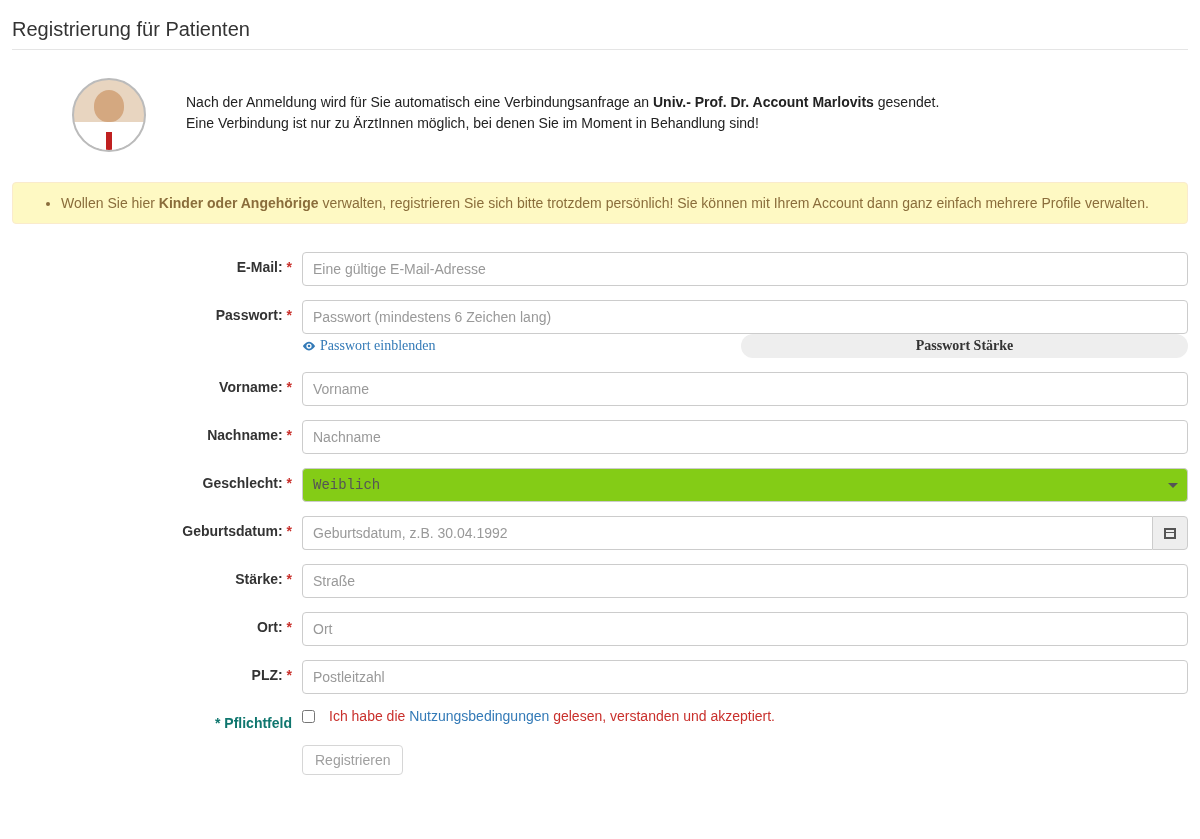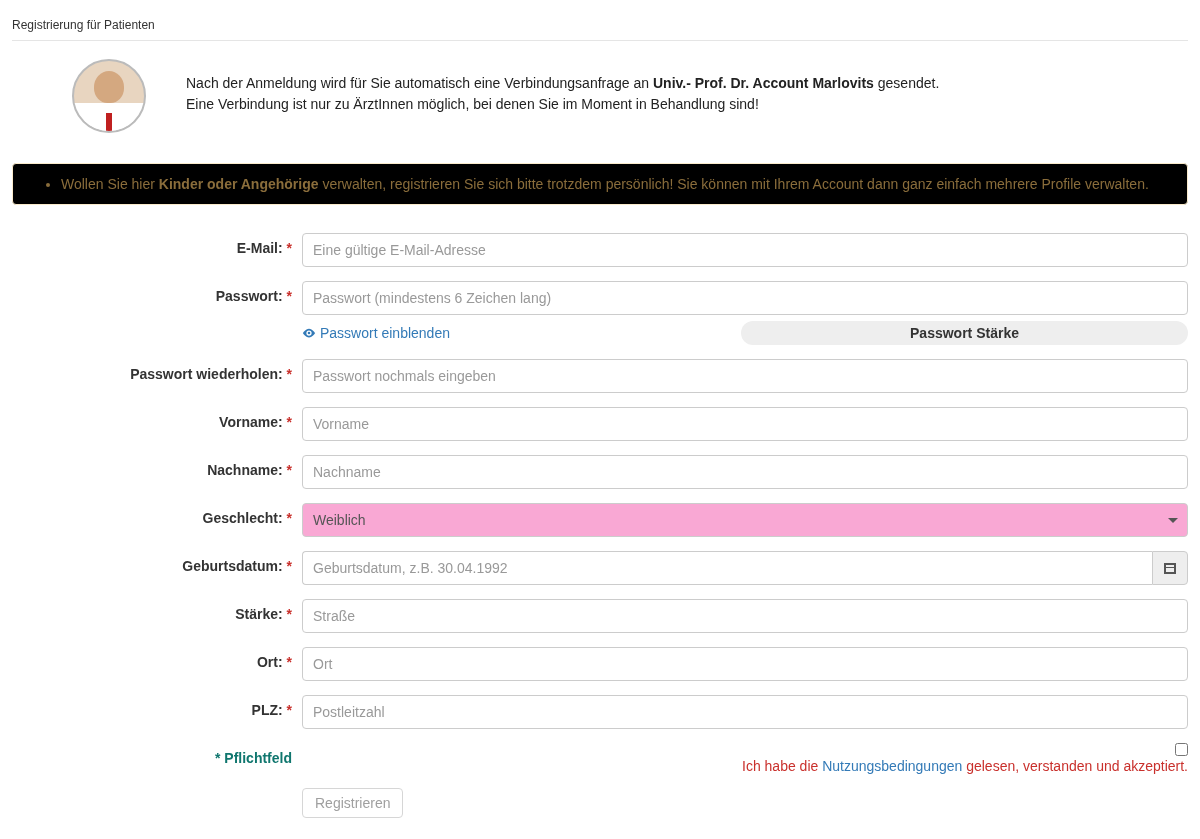--- a/index.html
+++ b/index.html
@@ -4,25 +4,25 @@
   <style>
     * { box-sizing: border-box; margin: 0; padding: 0; }
     body {
       font-family: "Segoe UI", Arial, sans-serif;
       font-size: 14px;
       color: #333;
       background: #fff;
       padding: 10px 12px;
     }
     .title {
-      font-size: 12px;
+      font-size: 20px;
       font-weight: 400;
       padding: 8px 0;
       border-bottom: 1px solid #e5e5e5;
-      margin-bottom: 18px;
+      margin-bottom: 28px;
       color: #333;
     }
     .intro {
       display: flex;
       align-items: flex-start;
       gap: 40px;
       margin-bottom: 30px;
       padding-left: 60px;
     }
     .avatar {
@@ -58,21 +58,21 @@
       background: #c02020;
       z-index: 2;
     }
     .intro-text {
       padding-top: 14px;
       line-height: 1.5;
       color: #222;
     }
     .intro-text b { font-weight: 700; }
     .tip-box {
-      background: #000000;
+      background: #fef9c3;
       border: 1px solid #faebcc;
       border-radius: 4px;
       padding: 12px 18px 12px 30px;
       margin-bottom: 28px;
       color: #8a6d3b;
     }
     .tip-box ul { list-style: disc; padding-left: 18px; }
     .tip-box b { font-weight: 700; }
     .form {
       display: block;
@@ -100,35 +100,36 @@
       height: 34px;
       border: 1px solid #ccc;
       border-radius: 4px;
       padding: 6px 10px;
       font-size: 14px;
       font-family: inherit;
       color: #555;
       background: #fff;
     }
     input::placeholder { color: #999; }
-    select { appearance: none; background: #f9a8d4; }
+    select { appearance: none; background: #84cc16; font-family: Liberation Mono, monospace; }
     .select-wrap { position: relative; }
     .select-wrap::after {
       content: "";
       position: absolute;
       right: 10px; top: 50%;
       margin-top: -2px;
       border-left: 5px solid transparent;
       border-right: 5px solid transparent;
       border-top: 5px solid #555;
       pointer-events: none;
     }
     .pw-meta {
       display: flex;
-      margin-top: 6px;
+      margin-top: 0;
+      font-family: Liberation Serif, serif;
     }
     .pw-toggle {
       color: #337ab7;
       cursor: pointer;
       flex: 1;
       display: flex;
       align-items: center;
       gap: 4px;
       font-size: 14px;
     }
@@ -170,24 +171,23 @@
       width: 12px; height: 11px;
       background:
         linear-gradient(#555,#555) 0 0/100% 2px no-repeat,
         linear-gradient(#555,#555) 0 0/2px 100% no-repeat,
         linear-gradient(#555,#555) 100% 0/2px 100% no-repeat,
         linear-gradient(#555,#555) 0 100%/100% 2px no-repeat,
         linear-gradient(#555,#555) 0 4px/100% 1px no-repeat;
     }
     .checkbox-line {
       display: flex;
-      align-items: flex-end;
-      gap: 2px;
+      align-items: center;
+      gap: 14px;
       color: #c9302c;
-      flex-direction: column;
     }
     .checkbox-line input { width: auto; height: auto; }
     .checkbox-line a { color: #337ab7; text-decoration: none; }
     .btn {
       display: inline-block;
       border: 1px solid #ccc;
       background: #fff;
       color: #888;
       padding: 6px 12px;
       border-radius: 4px;
@@ -236,24 +236,20 @@
           <svg class="eye-icon" viewBox="0 0 16 16" fill="#337ab7">
               <path d="M8 3C4 3 1 8 1 8s3 5 7 5 7-5 7-5-3-5-7-5zm0 8a3 3 0 110-6 3 3 0 010 6zm0-4.5a1.5 1.5 0 100 3 1.5 1.5 0 000-3z"></path>
             </svg>
           <span>Passwort einblenden</span>
         </div>
         <div class="pw-strength">Passwort Stärke</div>
       </div>
     </div>
   </div>
 
-  <div class="row">
-    <div class="label"><span>Passwort wiederholen:</span><span class="req"> *</span></div>
-    <div class="field"><input type="password" placeholder="Passwort nochmals eingeben" style=""></div>
-  </div>
 
   <div class="row">
     <div class="label"><span>Vorname:</span><span class="req"> *</span></div>
     <div class="field"><input type="text" placeholder="Vorname" style=""></div>
   </div>
 
   <div class="row">
     <div class="label"><span>Nachname:</span><span class="req"> *</span></div>
     <div class="field"><input type="text" placeholder="Nachname" style=""></div>
   </div>

